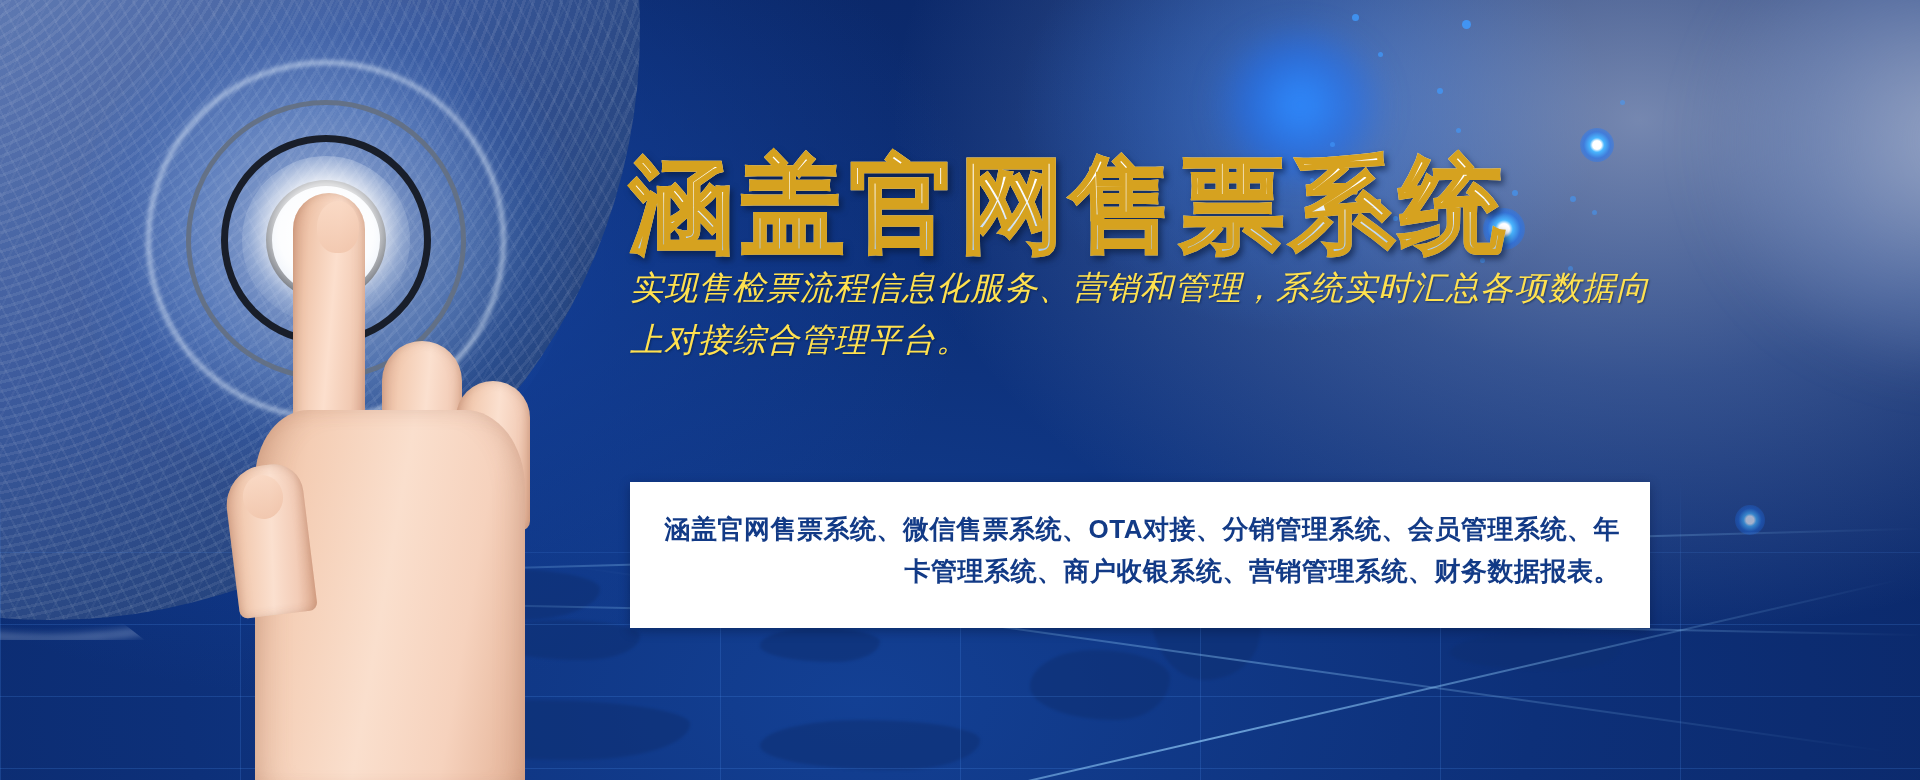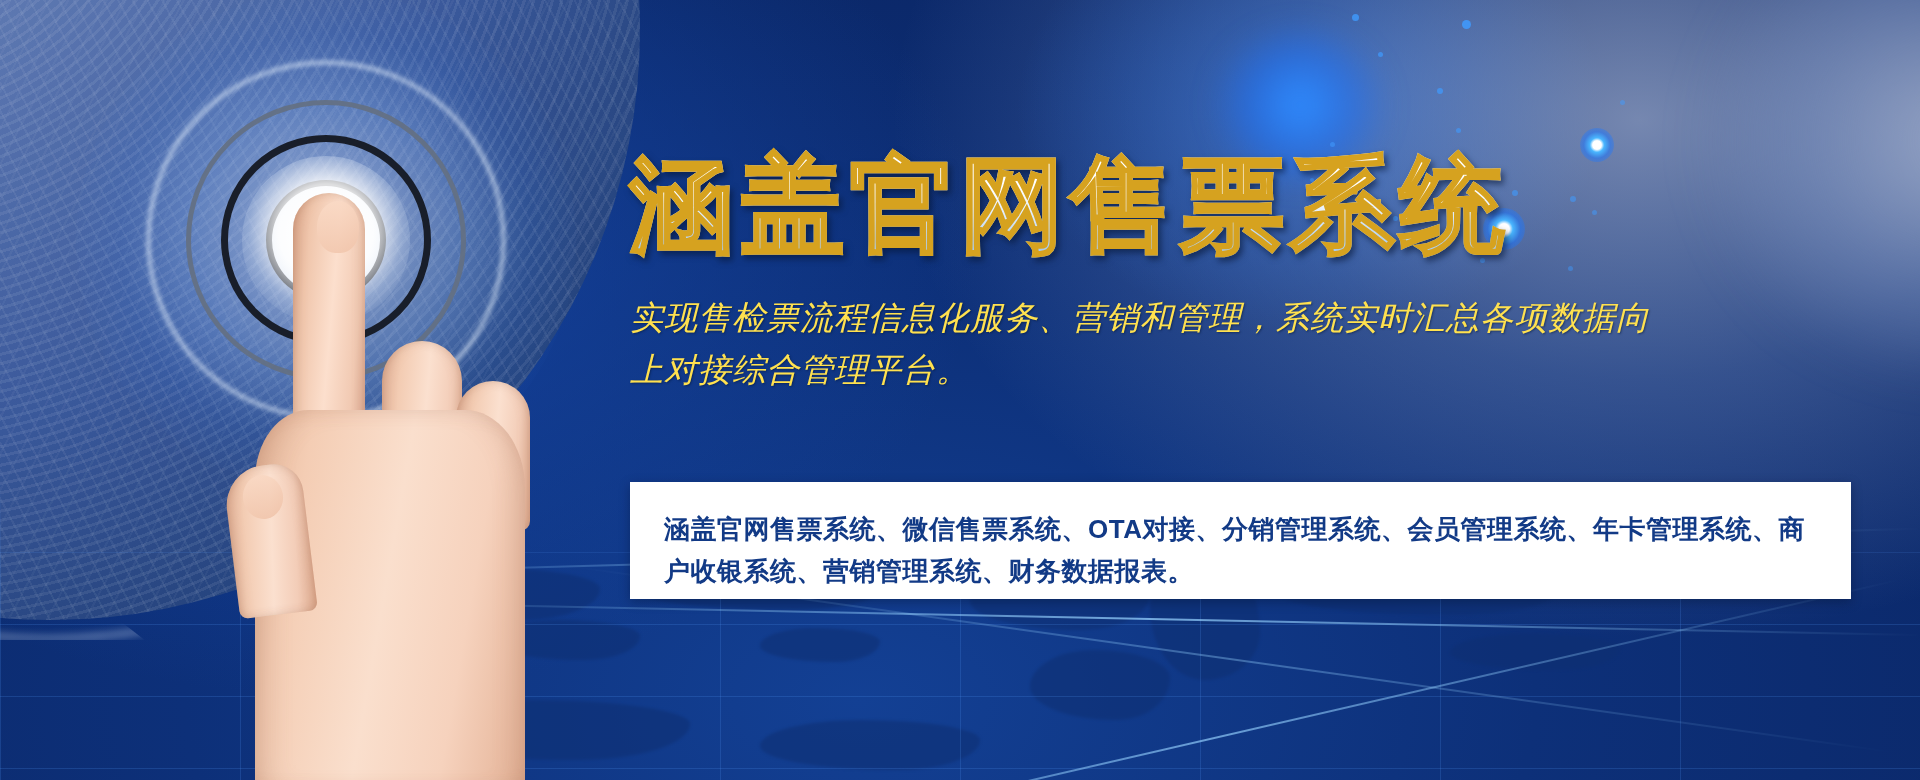--- a/index.html
+++ b/index.html
@@ -106,33 +106,34 @@
     font-size:104px; line-height:1.08; font-weight:700;
     letter-spacing:6px; white-space:nowrap;
     background:linear-gradient(to bottom,#ffffff 0%,#ffffff 34%,#e9f2fd 52%,#b9d4f2 78%,#9ec4ec 100%);
     -webkit-background-clip:text; background-clip:text; color:transparent;
     -webkit-text-stroke:3px #d6a21f;
     paint-order:stroke fill;
     filter:drop-shadow(3px 4px 3px rgba(4,18,48,.55));
   }
 
   .subtitle{
-    margin-top:30px; width:1020px;
+    width:1020px;
     font-family:"Liberation Serif", serif;
     font-style:italic;
     font-size:33px; line-height:1.58; letter-spacing:1px;
     color:#ffe14f;
     text-shadow:1px 1px 2px rgba(6,22,54,.5);
   }
 
   .card{
-    position:absolute; left:630px; top:482px; width:1221px; min-height:113px;
+    position:absolute; left:630px; top:482px; width:1020px; min-height:113px;
     background:#ffffff;
     box-shadow:0 3px 10px rgba(3,14,40,.35);
-    padding:26px 30px 7px 34px;
+    padding:26px 30px 36px 34px;
+    text-align:right;
   }
   .card p{
     font-size:26px; line-height:1.62; letter-spacing:.5px;
     color:#123a86; font-weight:600;
   }
 </style>
 </head>
 <body>
 
 <div id="banner">

